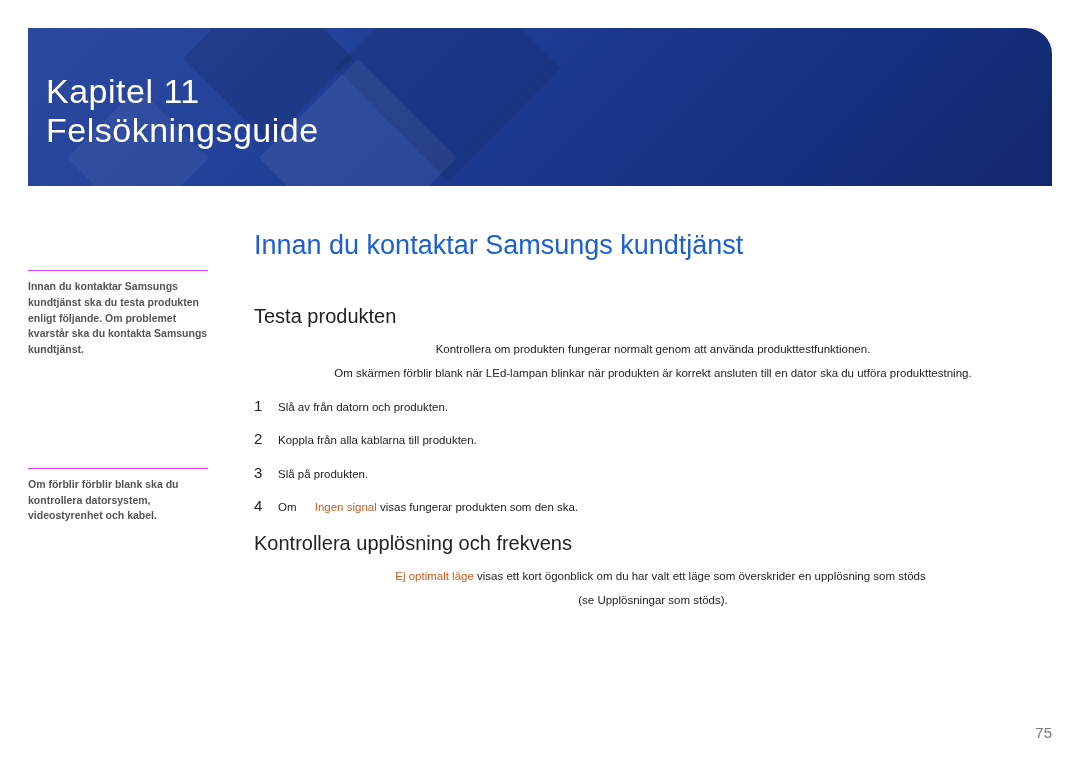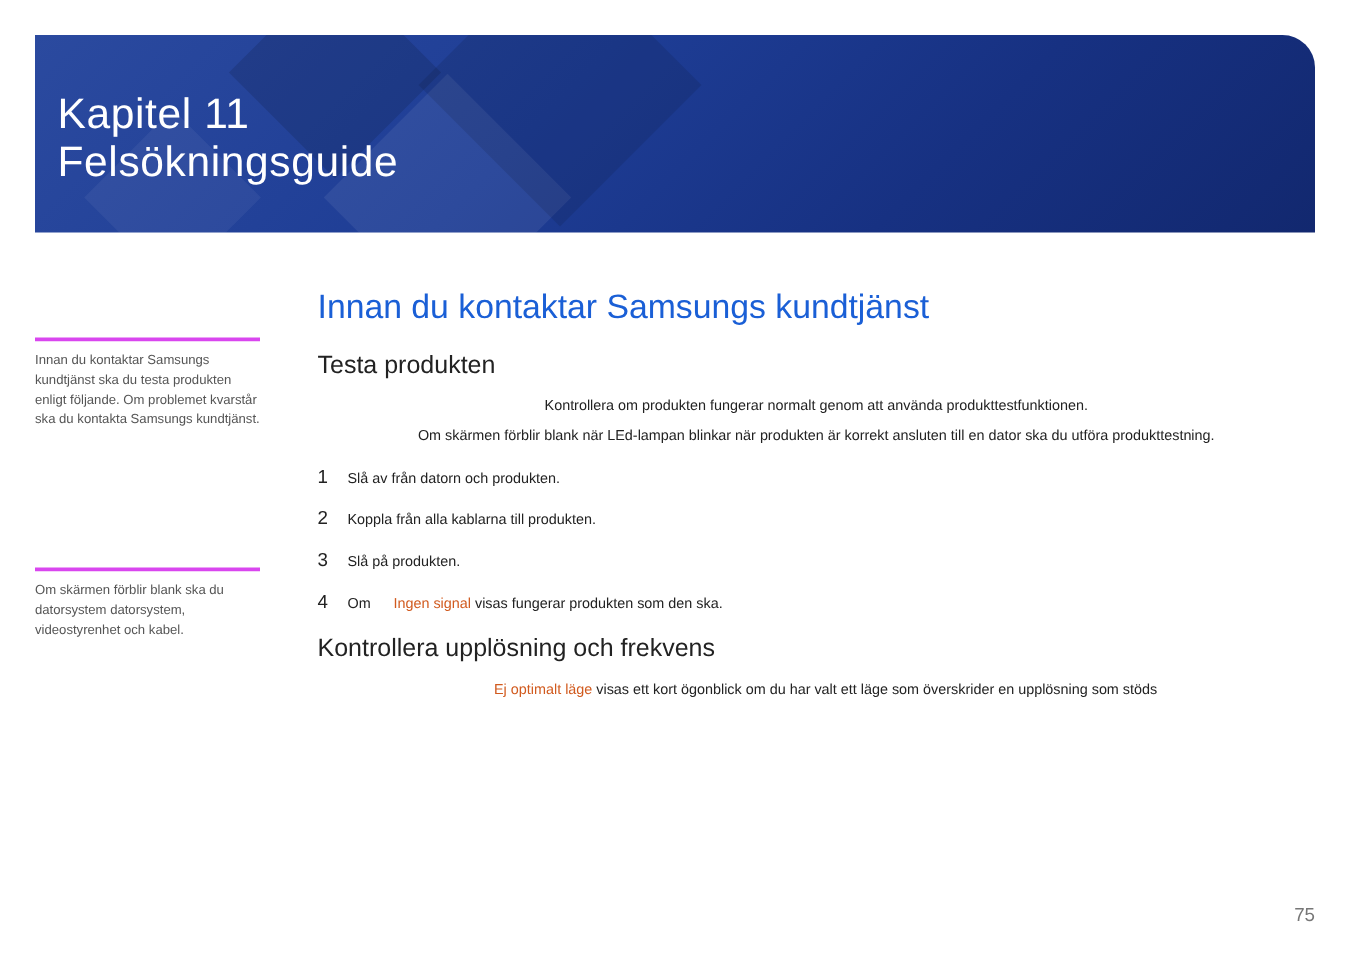--- a/index.html
+++ b/index.html
@@ -43,33 +43,34 @@
   .sidebar {
     position: absolute;
     left: 28px;
     top: 270px;
     width: 180px;
     font-size: 10.5px;
     line-height: 1.5;
     color: #555;
   }
   .sidebar .note {
-    border-top: 3px solid #d946ef;
+    border-top: 1px solid #d946ef;
     padding-top: 8px;
     margin-bottom: 110px;
+    font-weight: bold;
   }
 
   
   .content {
     position: absolute;
     left: 254px;
     top: 230px;
     right: 28px;
   }
-  .h1 { font-size: 27px; color: #1a5fd6; font-weight: 400; margin-bottom: 20px; }
+  .h1 { font-size: 27px; color: #1a5fd6; font-weight: 400; margin-bottom: 44px; }
   .h2 { font-size: 20px; color: #222; font-weight: 400; margin-bottom: 12px; margin-top: 16px; }
   .p { font-size: 11.5px; line-height: 1.7; color: #222; margin-bottom: 4px; text-align: center; }
 
   .steps { margin-top: 14px; }
   .step { display: flex; align-items: baseline; margin-bottom: 14px; }
   .step .num { width: 24px; font-size: 15px; color: #222; font-weight: 400; flex-shrink: 0; }
   .step .txt { font-size: 11.5px; line-height: 1.5; color: #222; }
   .accent { color: #d15a1e; padding-left: 15px; }
 
   .pagenum {
@@ -92,21 +93,21 @@
       <div class="g3"></div>
       <div class="g4"></div>
     <div class="banner-text">
       <div class="chapter">Kapitel 11</div>
       <div class="title">Felsökningsguide</div>
     </div>
   </div>
 
   <div class="sidebar">
     <div class="note">Innan du kontaktar Samsungs kundtjänst ska du testa produkten enligt följande. Om problemet kvarstår ska du kontakta Samsungs kundtjänst.</div>
-    <div class="note">Om skärmen förblir blank ska du datorsystem datorsystem, videostyrenhet och kabel.</div>
+    <div class="note">Om förblir förblir blank ska du kontrollera datorsystem, videostyrenhet och kabel.</div>
   </div>
 
   <div class="content">
     <div class="h1">Innan du kontaktar Samsungs kundtjänst</div>
 
     <div class="h2">Testa produkten</div>
     <div class="p">Kontrollera om produkten fungerar normalt genom att använda produkttestfunktionen.</div>
     <div class="p">Om skärmen förblir blank när LEd-lampan blinkar när produkten är korrekt ansluten till en dator ska du utföra produkttestning.</div>
 
     <div class="steps">
@@ -127,16 +128,17 @@
         <div class="txt">
           <span>Om </span><span class="accent">Ingen signal</span><span> visas fungerar produkten som den ska.</span>
         </div>
       </div>
     </div>
 
     <div class="h2">Kontrollera upplösning och frekvens</div>
     <div class="p">
       <span class="accent">Ej optimalt läge</span><span> visas ett kort ögonblick om du har valt ett läge som överskrider en upplösning som stöds</span>
     </div>
+    <div class="p">(se Upplösningar som stöds).</div>
   </div>
 
   <div class="pagenum">75</div>
 </div>
 
 </body></html>

